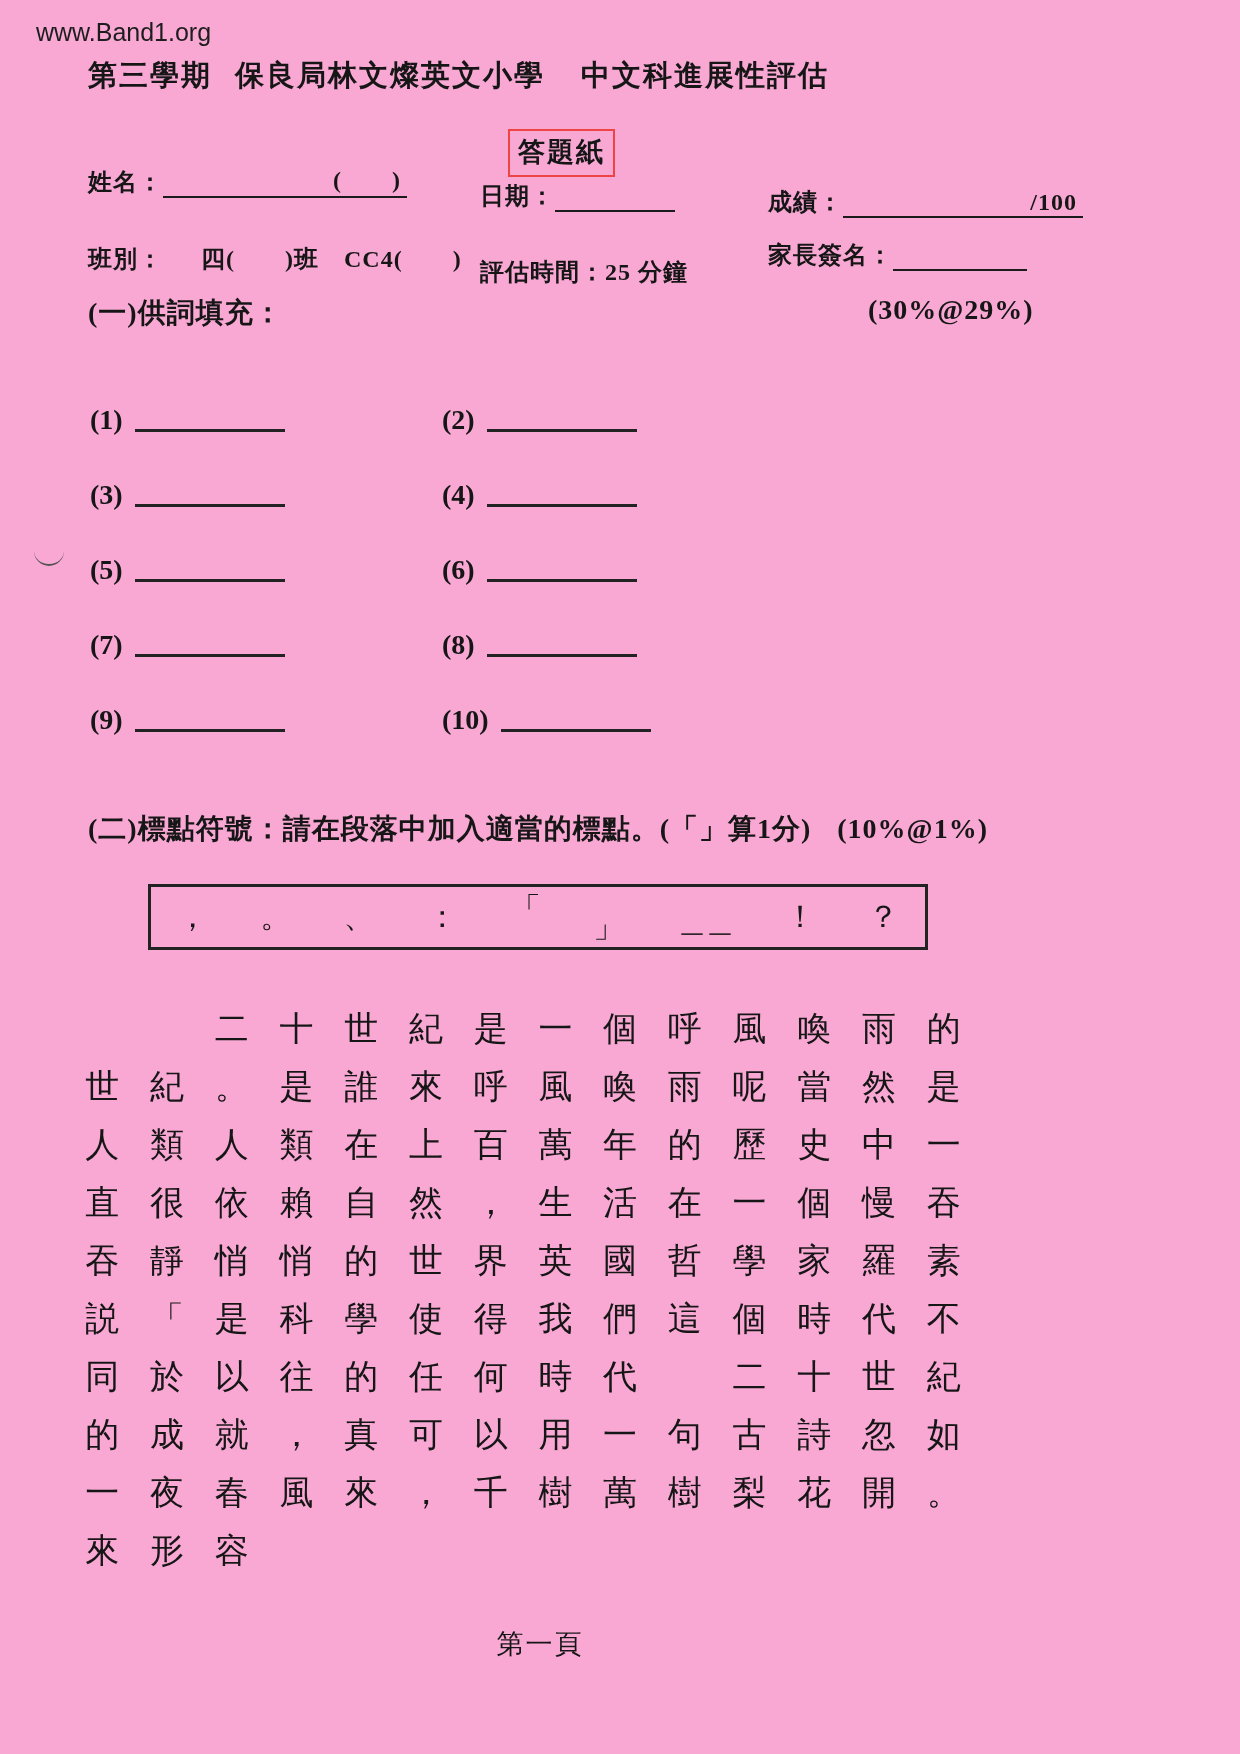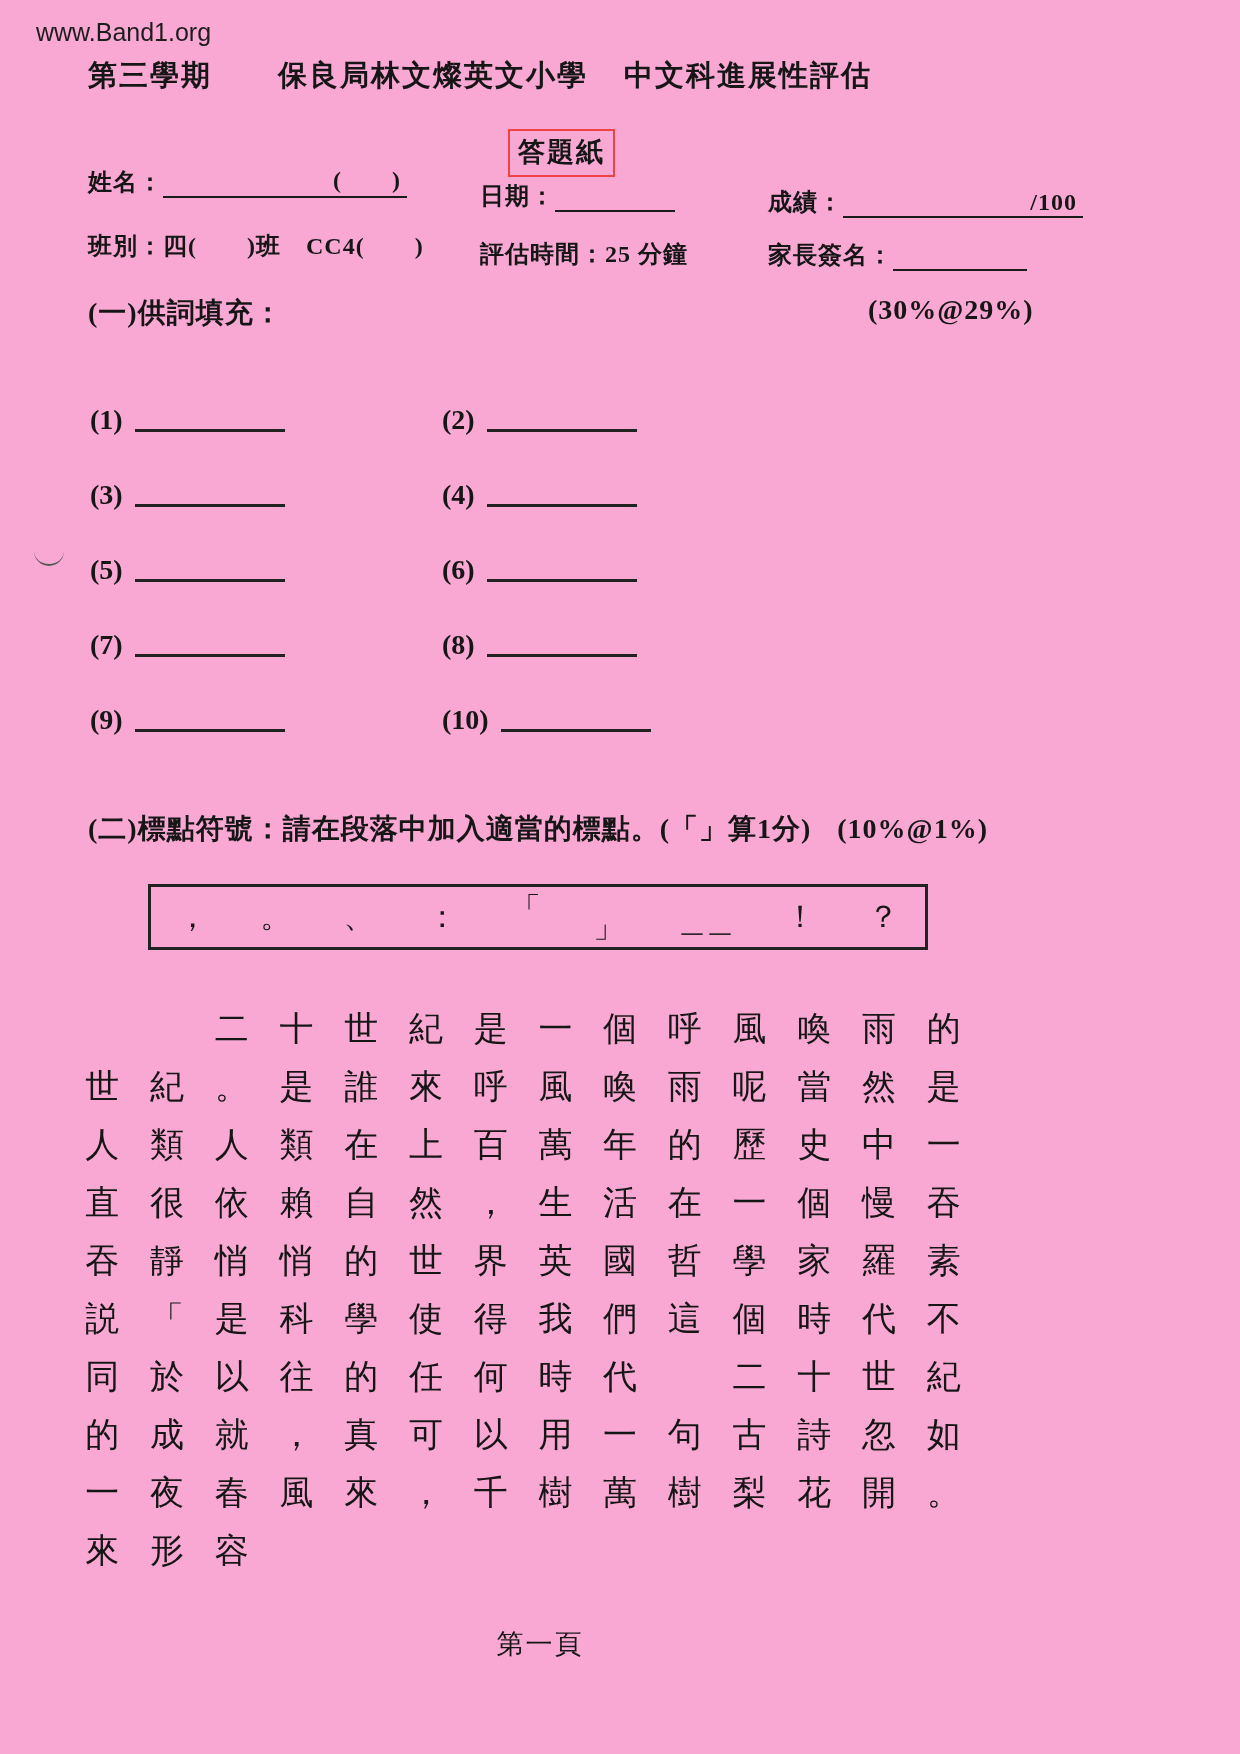--- a/index.html
+++ b/index.html
@@ -4,36 +4,36 @@
 <style>
   html,body{margin:0;padding:0;background:#e8e8e8;}
   .page{position:relative;width:1240px;height:1754px;background:#f9a8d4;margin:0 auto;
         font-family:"Liberation Serif","DejaVu Serif",serif;color:#161616;overflow:hidden;}
 
   .watermark{position:absolute;left:36px;top:18px;font-size:25px;
              font-family:"Liberation Sans","DejaVu Sans",sans-serif;color:#1d1d1d;}
 
   .doc-title{position:absolute;left:88px;top:56px;font-size:29px;font-weight:bold;
              letter-spacing:2px;white-space:nowrap;}
-  .doc-title .t-school{margin-left:66px;font-family:Liberation Serif, serif;}
+  .doc-title .t-school{margin-left:23px;font-family:Liberation Serif, serif;}
   .doc-title .t-subject{margin-left:36px;}
 
   .sheet-label{position:absolute;left:508px;top:129px;border:2px solid #ef4444;
                padding:3px 8px 5px 8px;font-size:27px;font-weight:bold;letter-spacing:2px;}
 
   .field{position:absolute;display:flex;align-items:flex-end;font-size:24px;font-weight:bold;
          letter-spacing:1px;white-space:nowrap;}
   .uline{display:flex;align-items:flex-end;justify-content:flex-end;
          border-bottom:2px solid #1b1b1b;height:32px;box-sizing:border-box;}
   .uline span{padding-right:6px;}
   #f-name{left:88px;top:166px;}   #f-name .uline{width:244px;}
   #f-date{left:480px;top:180px;}  #f-date .uline{width:120px;}
   #f-score{left:768px;top:186px;} #f-score .uline{width:240px;}
-  #f-class{left:88px;top:230px;}
-  #f-time{left:480px;top:238px;}
+  #f-class{left:88px;top:243px;gap:38px;}
+  #f-time{left:480px;top:256px;}
   #f-parent{left:768px;top:230px;margin-top:9px;} #f-parent .uline{width:134px;}
 
   .sec-heading{position:absolute;font-size:28px;font-weight:bold;letter-spacing:1px;white-space:nowrap;}
   #sec1-title{left:88px;top:294px;}
   #sec1-marks{left:868px;top:294px;}
   #sec2-line{left:88px;top:810px;}
   #sec2-line .marks{margin-left:26px;}
 
   .blanks{position:absolute;left:90px;top:396px;display:grid;
           grid-template-columns:352px 352px;row-gap:37px;}

